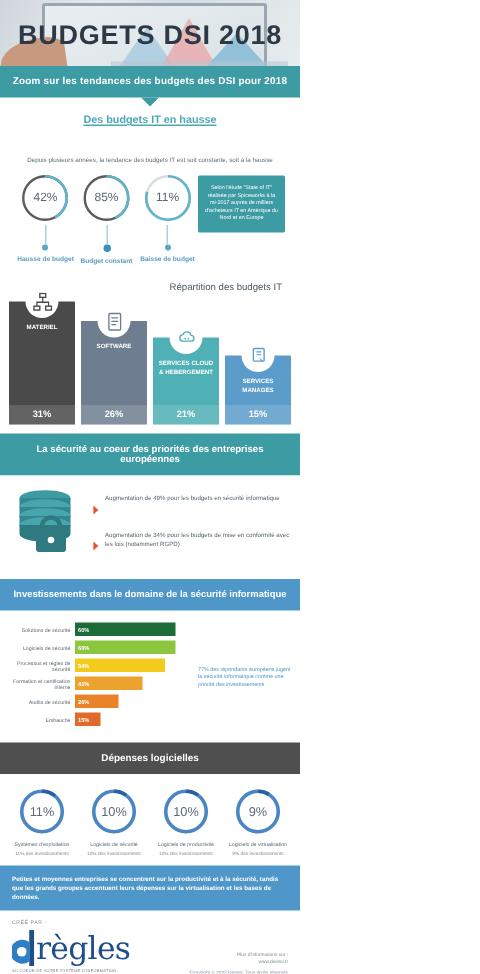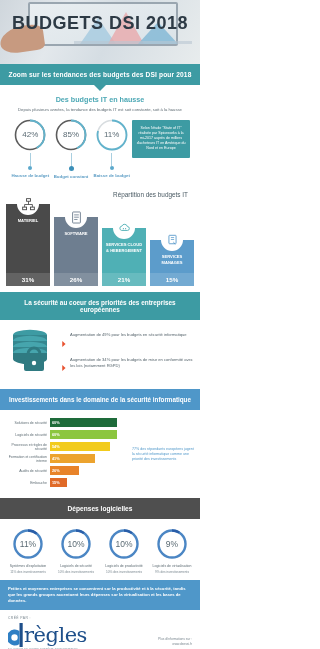--- a/index.html
+++ b/index.html
@@ -7,21 +7,21 @@
     width: 200px; height: 649px;
     font-family: "Liberation Sans", sans-serif;
     background: #ffffff;
     overflow: hidden;
     position: relative;
   }
   .infographic { width: 200px; height: 649px; position: relative; }
 
   
   .hero {
-    height: 64px; position: relative; overflow: hidden;
+    height: 44px; position: relative; overflow: hidden;
     background:
       linear-gradient(115deg, #cfd6dc 0%, #e3e8ec 30%, #d5dde3 55%, #e8eced 100%);
     padding-left: 14px;
   }
   .hero-laptop {
     position: absolute; left: 28px; top: 2px; width: 150px; height: 44px;
     background: linear-gradient(160deg,#e9eef1 0%,#dbe3e8 100%);
     border: 2px solid #9aa6b0; border-radius: 2px;
   }
   .hero-chart {
@@ -48,21 +48,21 @@
   }
   .sub-bar::after {
     content: ""; position: absolute; left: 50%; bottom: -6px;
     margin-left: -6px; width: 0; height: 0;
     border-left: 6px solid transparent; border-right: 6px solid transparent;
     border-top: 6px solid #3d9ba3;
   }
 
   
   .sec1 { padding: 10px 8px 4px; text-align: center; }
-  .sec1-title { color: #4ca8b5; font-size: 7.2px; font-weight: bold; margin-bottom: 3px; }
+  .sec1-title { color: #4ca8b5; font-size: 7.2px; font-weight: bold; margin-bottom: 20px; text-decoration: underline; }
   .sec1-sub { color: #5d6a72; font-size: 4.2px; line-height: 1.35; padding: 0 2px; }
 
   .circles-row {
     display: flex; align-items: flex-start; margin-top: 5px; padding: 0 2px;
   }
   .circle-col { flex: 1; display: flex; flex-direction: column; align-items: center; }
   .ring { position: relative; width: 34px; height: 34px; text-decoration: underline; }
   .ring svg { display: block; }
   .ring-val {
     position: absolute; inset: 0; display: flex; align-items: center;

